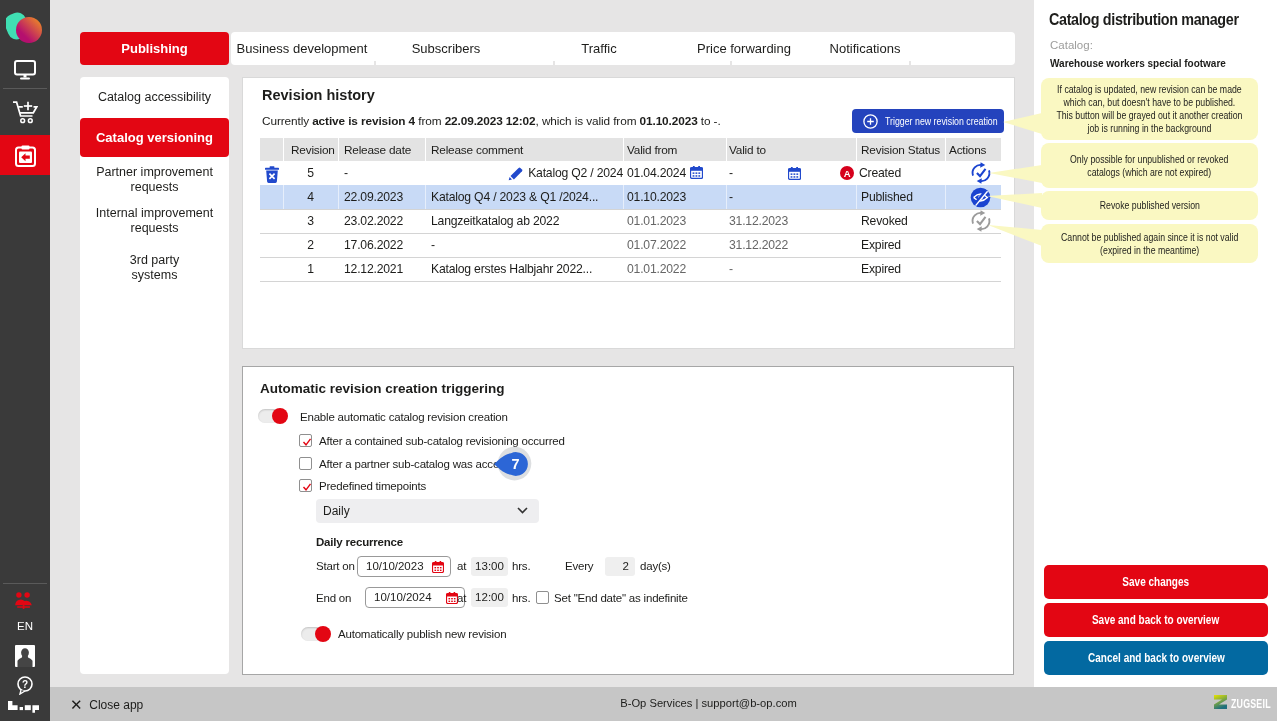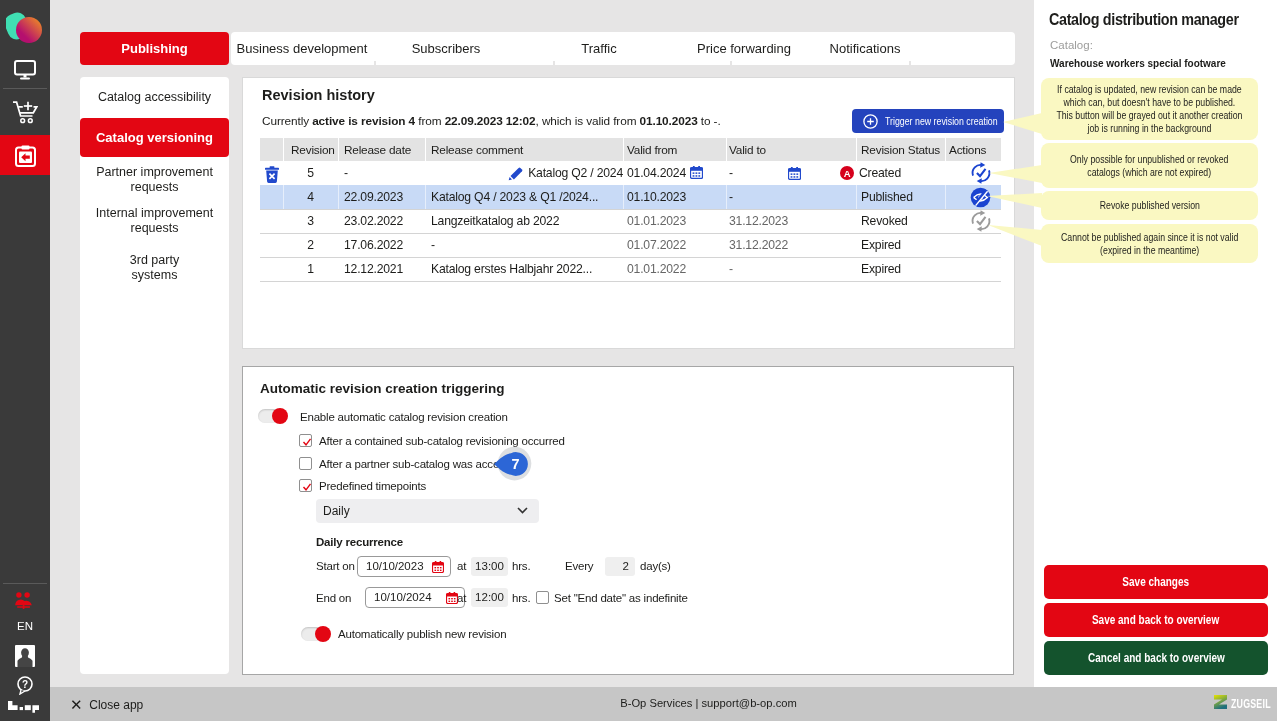--- a/index.html
+++ b/index.html
@@ -66,21 +66,21 @@
 
 #rightpanel { left:1034px; top:0; width:243px; height:687px; background:#fff; }
 #rp-title { position:absolute; left:15px; top:10px; font-size:16.5px; font-weight:bold; white-space:nowrap; letter-spacing:-0.4px; transform:scaleX(0.87); transform-origin:left; }
 #rp-cat { position:absolute; left:16px; top:39px; font-size:11.5px; color:#9d9d9c; }
 #rp-name { position:absolute; left:16px; top:57px; font-size:11.5px; font-weight:bold; white-space:nowrap; transform:scaleX(0.87); transform-origin:left; }
 .tip { position:absolute; left:7px; width:217px; background:#faf8c2; border-radius:8px; font-size:11.5px; line-height:12.9px; text-align:center; color:#1d1d1b; display:flex; align-items:center; justify-content:center; z-index:4; }
 .tip > div { transform:scaleX(0.76); transform-origin:center; white-space:nowrap; }
 .rbtn { position:absolute; left:10px; width:224px; height:34px; border-radius:5px; color:#fff; font-size:12.5px; font-weight:bold; text-align:center; line-height:34px; }
 .rbtn span { display:inline-block; transform:scaleX(0.8); transform-origin:center; white-space:nowrap; }
 .red { background:#e30613; }
-.dark { background:#14532d; }
+.dark { background:#0369a1; }
 
 #badge7 { position:absolute; z-index:9; }
 #pointers { position:absolute; left:980px; top:100px; z-index:3; }
 </style>
 </head>
 <body>
 
 <svg id="pointers" width="62" height="160" viewBox="0 0 62 160">
   <polygon points="23,22 62,13 62,34" fill="#faf8c2"></polygon>
   <polygon points="9,73 62,65 62,83" fill="#faf8c2"></polygon>

